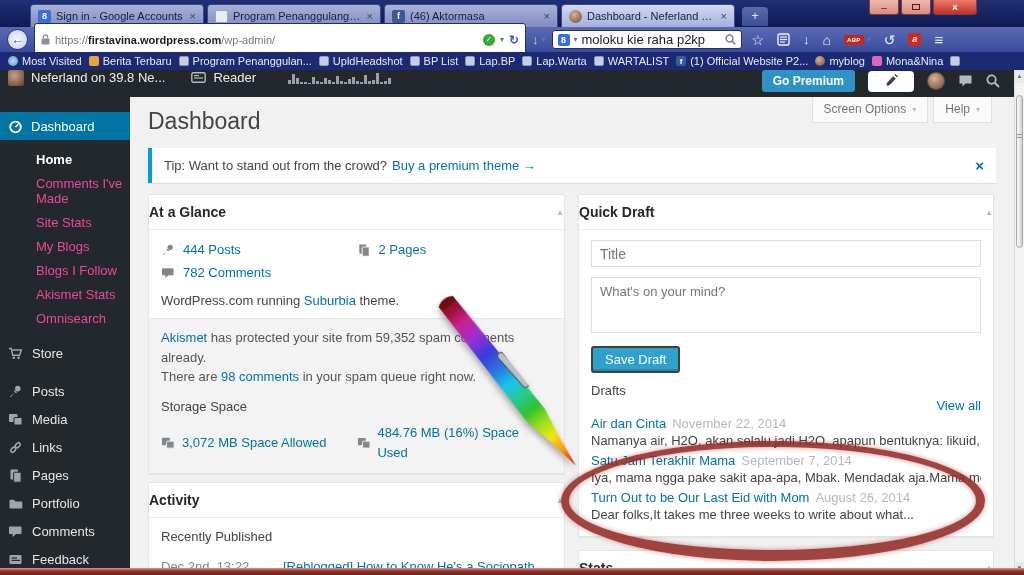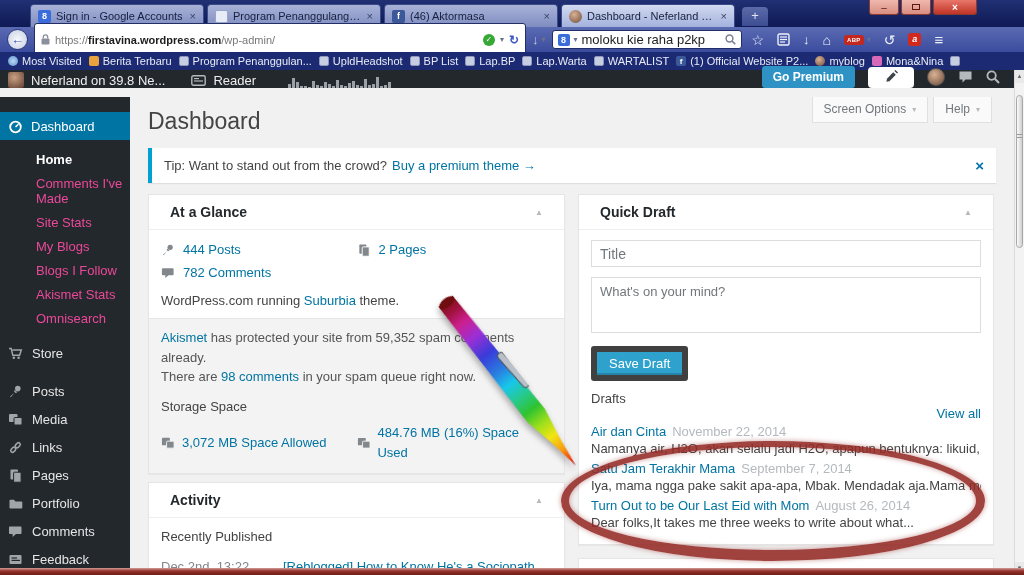--- a/index.html
+++ b/index.html
@@ -62,22 +62,22 @@
   .bki { width:10px; height:10px; border-radius:2px; flex:0 0 10px; font-size:8px; font-weight:bold; color:#fff;
     display:flex; align-items:center; justify-content:center; }
   .bki-clock { background:radial-gradient(#bcd8f2,#5a8fd0); border-radius:50%; }
   .bki-live { background:#e8a33d; }
   .bki-folder { background:#c8cee2; border:1px solid #8e97bb; }
   .bki-fb { background:#3b5998; }
   .bki-av { background:radial-gradient(circle at 40% 35%, #d8b294, #6e4a38); border-radius:50%; }
   .bki-pink { background:#d868b8; }
 
   
-  #wpbar { position:absolute; top:70px; left:0; right:0; height:18px; background:#23282d;
-    display:flex; align-items:flex-end; padding:0 10px 0 8px; color:#eee; font-size:13px; }
+  #wpbar { position:absolute; top:70px; left:0; right:0; height:27px; background:#23282d;
+    display:flex; align-items:flex-start; padding:0 10px 0 8px; color:#eee; font-size:13px; }
   .wp-avatar { width:16px; height:16px; border-radius:2px; background:radial-gradient(circle at 40% 35%, #caa184, #5e3e30); margin-right:7px; }
   .readerwrap { display:flex; align-items:center; gap:7px; margin-left:26px; }
   #sparkline { display:flex; align-items:flex-end; height:14px; margin-left:32px; gap:0; }
   #sparkline i { display:block; width:3px; margin-right:1px; background:#9aa0a6; }
   #wpbar .right { margin-left:auto; display:flex; align-items:center; gap:13px; margin-right:14px; }
   .gopremium { background:#2e93c4; border-radius:3px; color:#fff; font-weight:bold; font-size:12px; padding:4px 11px; }
   .writebox { width:46px; height:21px; background:#fff; border-radius:4px; display:flex; align-items:center; justify-content:center; }
   .bar-avatar { width:18px; height:18px; border-radius:50%; background:radial-gradient(circle at 40% 35%, #d8b294, #6e4a38); border:1px solid #555; }
 
   
@@ -100,21 +100,21 @@
     font-size:12px; color:#72777c; display:flex; align-items:center; gap:6px; }
   .stab .tinycaret { color:#b4b9be; }
   #page-title { margin:11px 0 0 18px; font-size:23px; font-weight:400; color:#444; }
   #tipbar { margin:13px 18px 0; background:#fff; border-left:4px solid #00a0d2; box-shadow:0 1px 1px rgba(0,0,0,.08);
     padding:9px 12px; font-size:13px; color:#444; display:flex; align-items:center; }
   #tipbar a { color:#0074a2; text-decoration:none; margin-left:5px; }
   .tip-x { margin-left:auto; color:#0073aa; font-weight:bold; font-size:15px; }
   #cols { position:absolute; top:97px; left:18px; right:18px; display:flex; gap:13px; }
   .col-l { width:417px; } .col-r { width:416px; }
   .widget { background:#fff; border:1px solid #e5e5e5; box-shadow:0 1px 1px rgba(0,0,0,.04); margin-bottom:8px; }
-  .whead { display:flex; align-items:center; padding:0 21px; height:35px; border-bottom:1px solid #eee;
+  .whead { display:flex; align-items:center; padding:0 0; height:35px; border-bottom:1px solid #eee;
     font-size:14px; font-weight:bold; color:#23282d; }
   .tgl { margin-left:auto; color:#b4b9be; font-size:8px; }
   a.bluelink { color:#0074a2; text-decoration:none; }
   .gl-body { padding:8px 12px 10px; font-size:13px; color:#444; }
   .gl-row { display:flex; }
   .gl-cell { width:50%; padding:4px 0; display:flex; align-items:center; gap:8px; color:#82878c; }
   .theme-line { margin-top:9px; color:#444; }
   .gl-sub { background:#f3f3f4; border-top:1px solid #e5e5e5; padding:9px 12px 11px; font-size:13px; color:#555; line-height:1.5; }
   .storage-title { margin-top:10px; color:#444; }
   .storage-row { display:flex; margin-top:7px; }
@@ -122,21 +122,21 @@
   .act-body { padding:9px 12px; font-size:13px; }
   .recent { color:#444; margin:2px 0 10px; }
   .act-row { display:flex; padding:4.5px 0; }
   .act-date { width:122px; color:#82878c; flex:0 0 122px; }
   .qd-body { padding:10px 12px 0; }
   .qd-title { width:100%; height:27px; border:1px solid #ddd; padding:0 8px; font-size:14px; color:#555;
     font-family:"Liberation Sans",sans-serif; }
   .qd-text { margin-top:10px; width:100%; height:56px; border:1px solid #ddd; padding:6px 8px; font-size:13px;
     color:#555; resize:none; font-family:"Liberation Sans",sans-serif; }
   .qd-title::placeholder, .qd-text::placeholder { color:#72777c; }
-  .savebtn { margin-top:9px; background:#2ea2cc; border:6px solid #404040; box-shadow:inset 0 -2px 0 rgba(0,0,0,.18);
+  .savebtn { margin-top:9px; background:#2ea2cc; border:2px solid #404040; box-shadow:inset 0 -2px 0 rgba(0,0,0,.18);
     color:#fff; padding:4px 12px; border-radius:3px; font-size:13px; font-family:"Liberation Sans",sans-serif; }
   .drafts { padding:6px 12px 12px; font-size:13px; }
   .drafts-head { display:flex; color:#444; margin:4px 0 2px;flex-direction:column; }
   .viewall { margin-left:auto; }
   .draft { margin-top:3px; }
   .draft .ddate { color:#b4b9be; margin-left:6px; }
   .draft .dex { color:#444; margin-top:2px; line-height:1.3; white-space:nowrap; overflow:hidden; }
 
   
   #scrollbar { position:absolute; top:70px; right:0; width:10px; bottom:0; background:#f3f3f3; border-left:1px solid #dcdcdc; z-index:40; }

